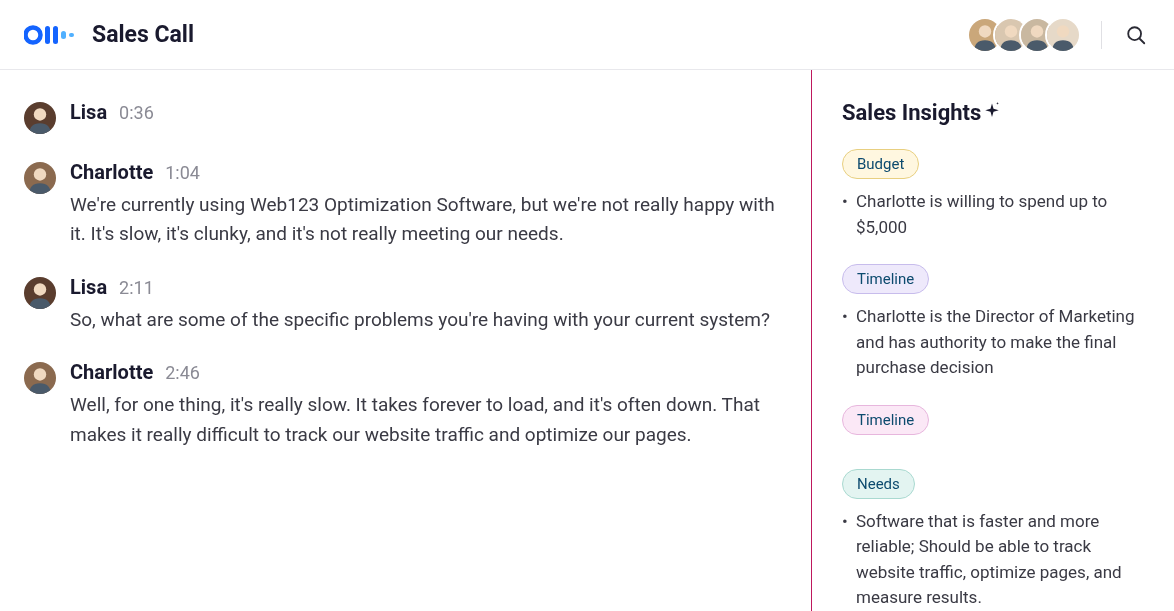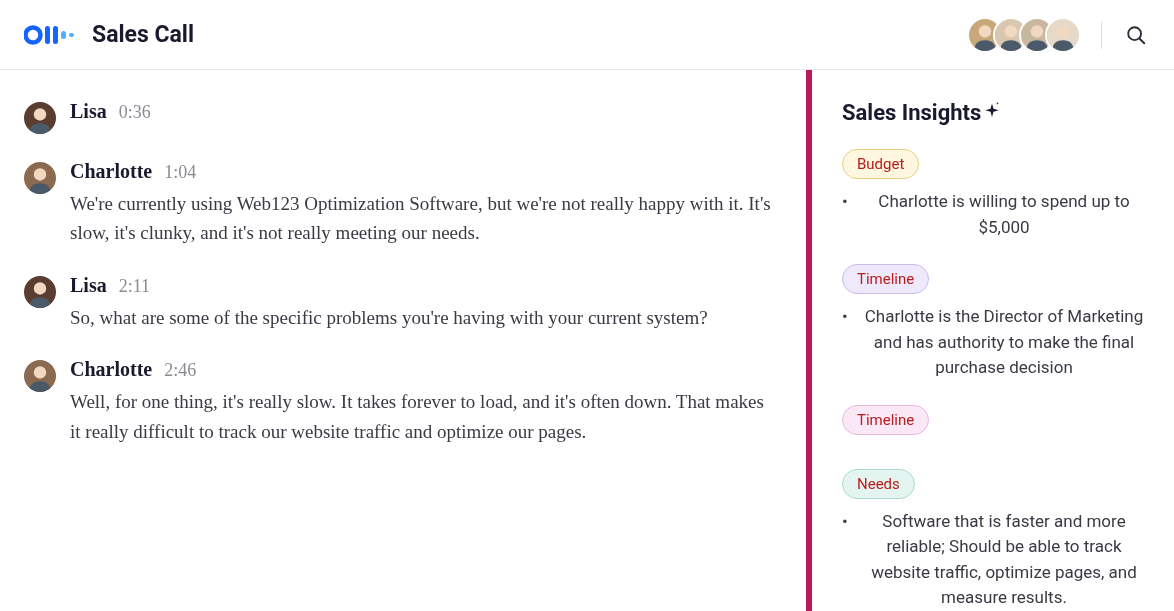--- a/index.html
+++ b/index.html
@@ -64,23 +64,22 @@
     cursor:pointer;
   }
   .content {
     display: flex;
     height: calc(611px - 70px);
   }
   .transcript {
     flex: 1;
     padding: 30px 30px 26px 24px;
     overflow-y: auto;
-    border-right: 6px solid #be185d;
+    border-right: 1px solid #be185d;
     max-width: 812px;
-    font-family: Liberation Serif, serif;
   }
   .entry {
     display: flex;
     gap: 14px;
     margin-bottom: 26px;
   }
   .entry .avatar {
     width: 32px;
     height: 32px;
     border-radius: 50%;
@@ -125,29 +124,28 @@
     color: #1a1a2e;
   }
   .insight-block { margin-bottom: 24px; }
   .insight-label {
     display:inline-block;
     font-size: 15px;
     padding: 5px 14px;
     border-radius: 999px;
     border: 1px solid;
     margin-bottom: 10px;
-    color: #b91c1c;
+    color: #0c4a6e;
   }
   .insight-text {
     font-size: 17px;
     line-height: 1.5;
     color: #3a3a44;
     padding-left: 14px;
     position: relative;
-    text-align: center;
   }
   .insight-text::before {
     content: "•";
     position: absolute;
     left: 0;
     top: 0;
     color: #3a3a44;
   }
   .badge-budget   { background:#fff7e0; border-color:#e8cf80; }
   .badge-authority{ background:#eee9fb; border-color:#c7bcec; }

